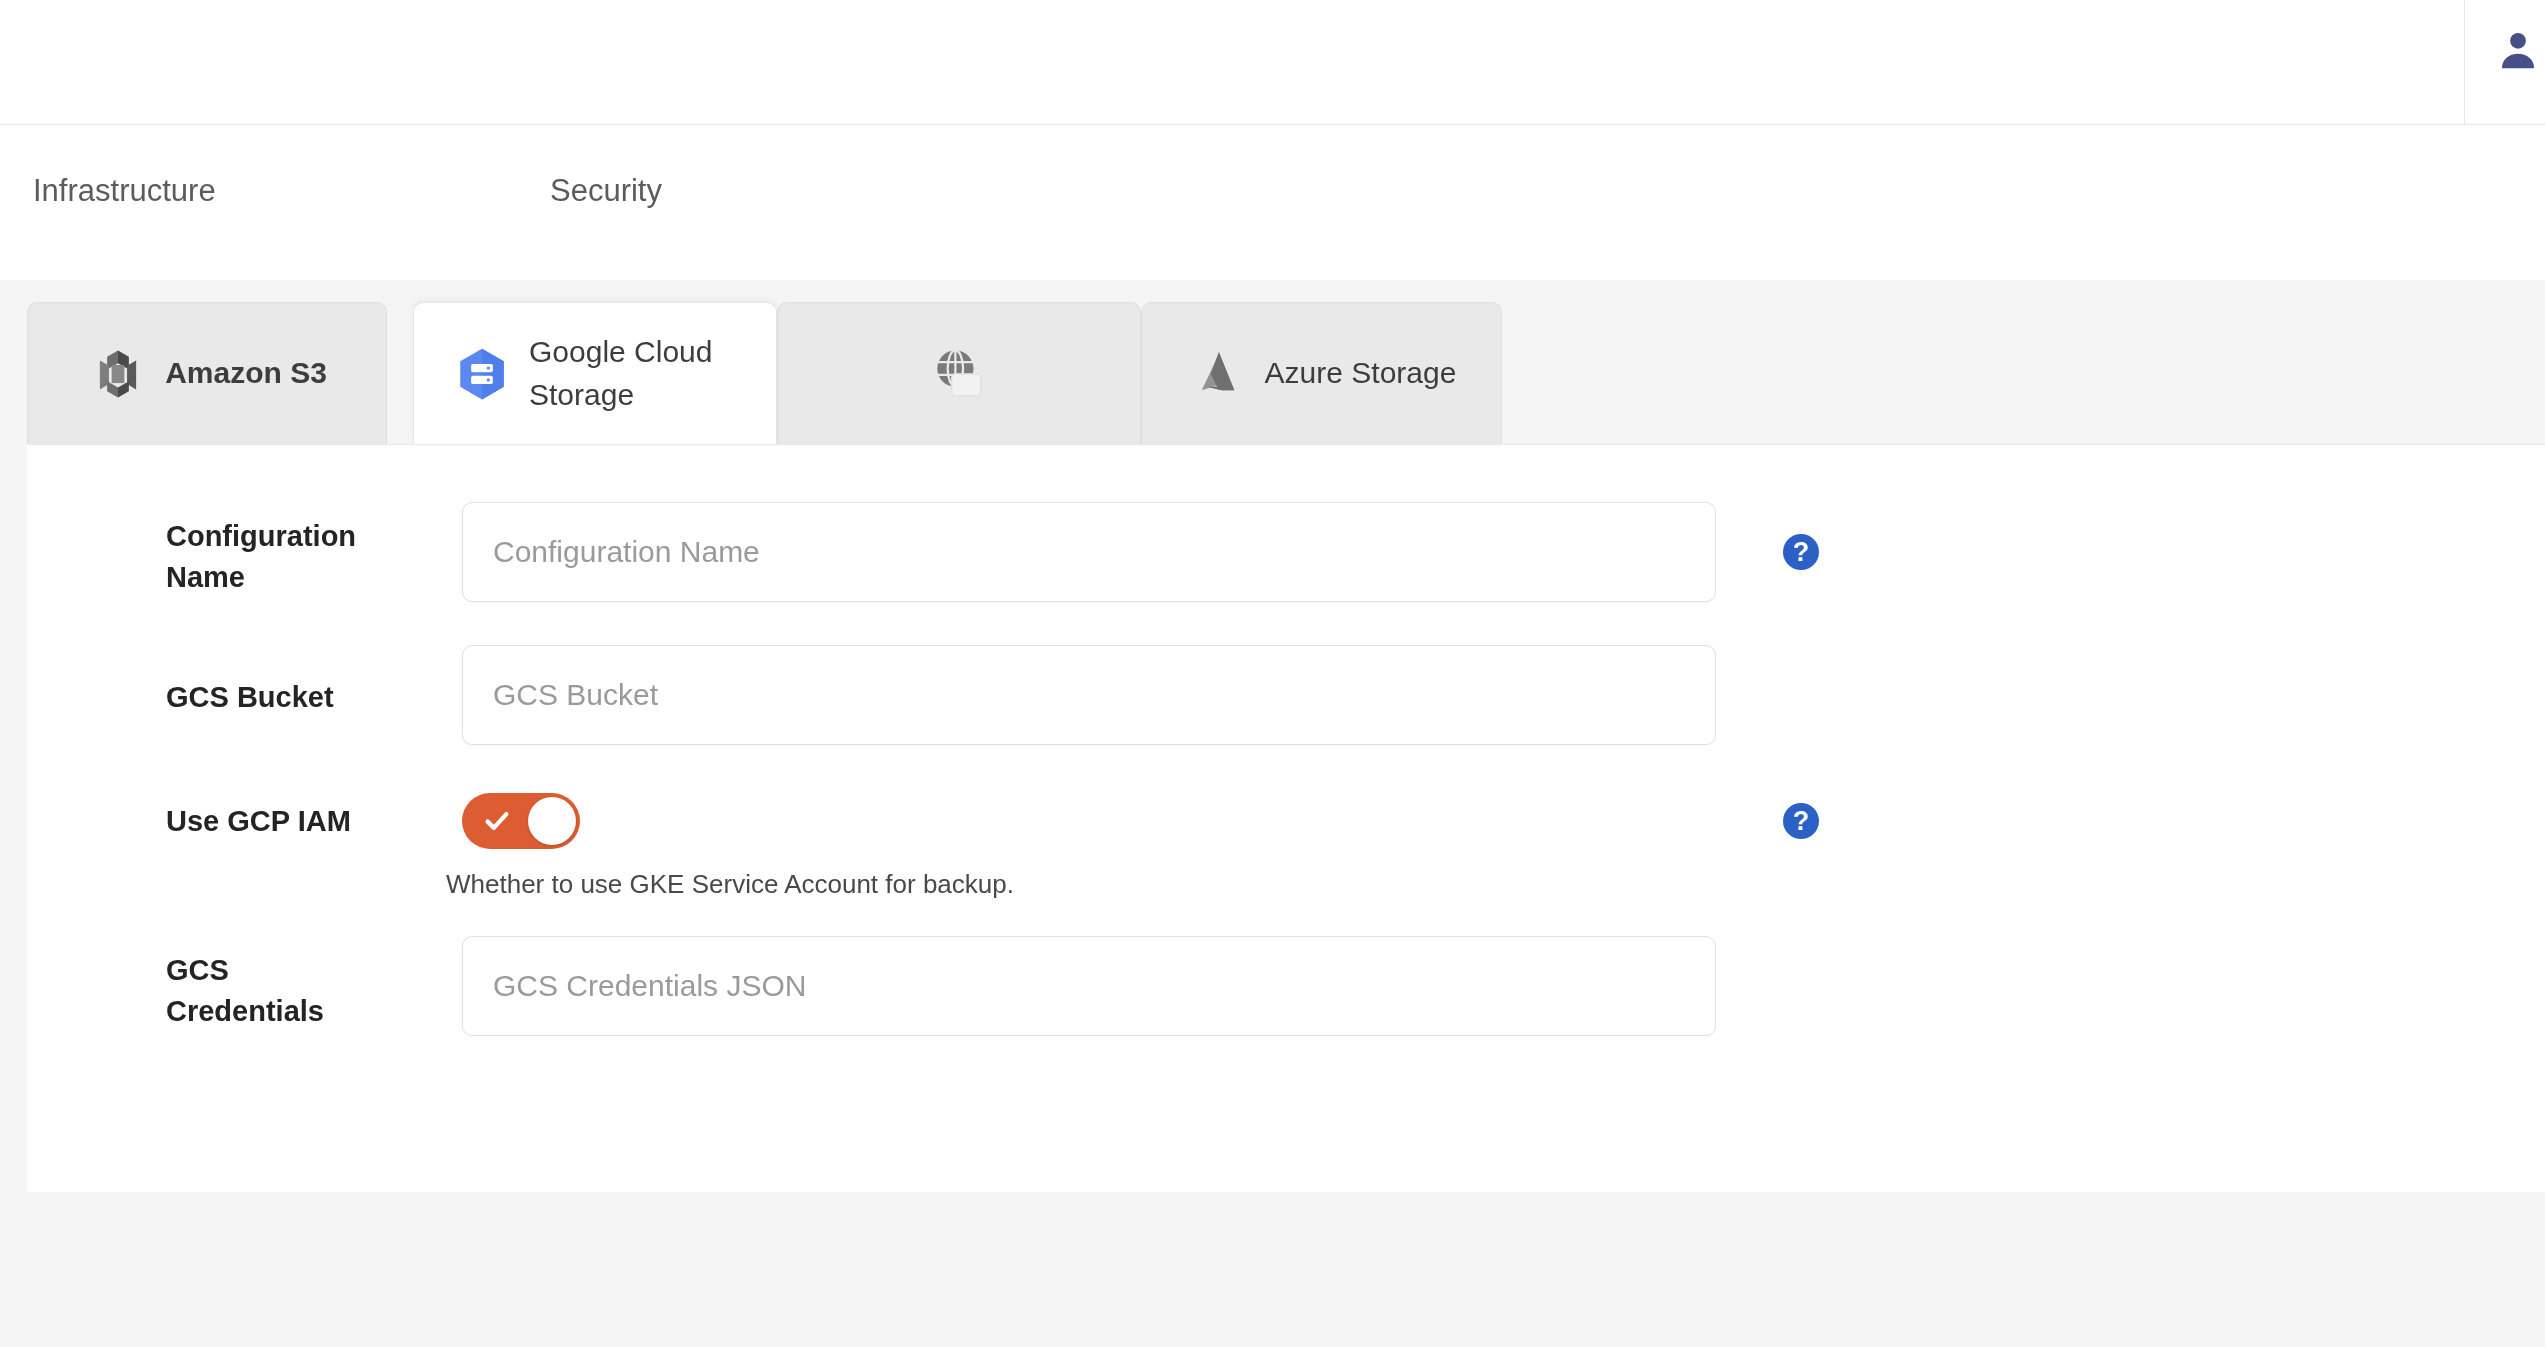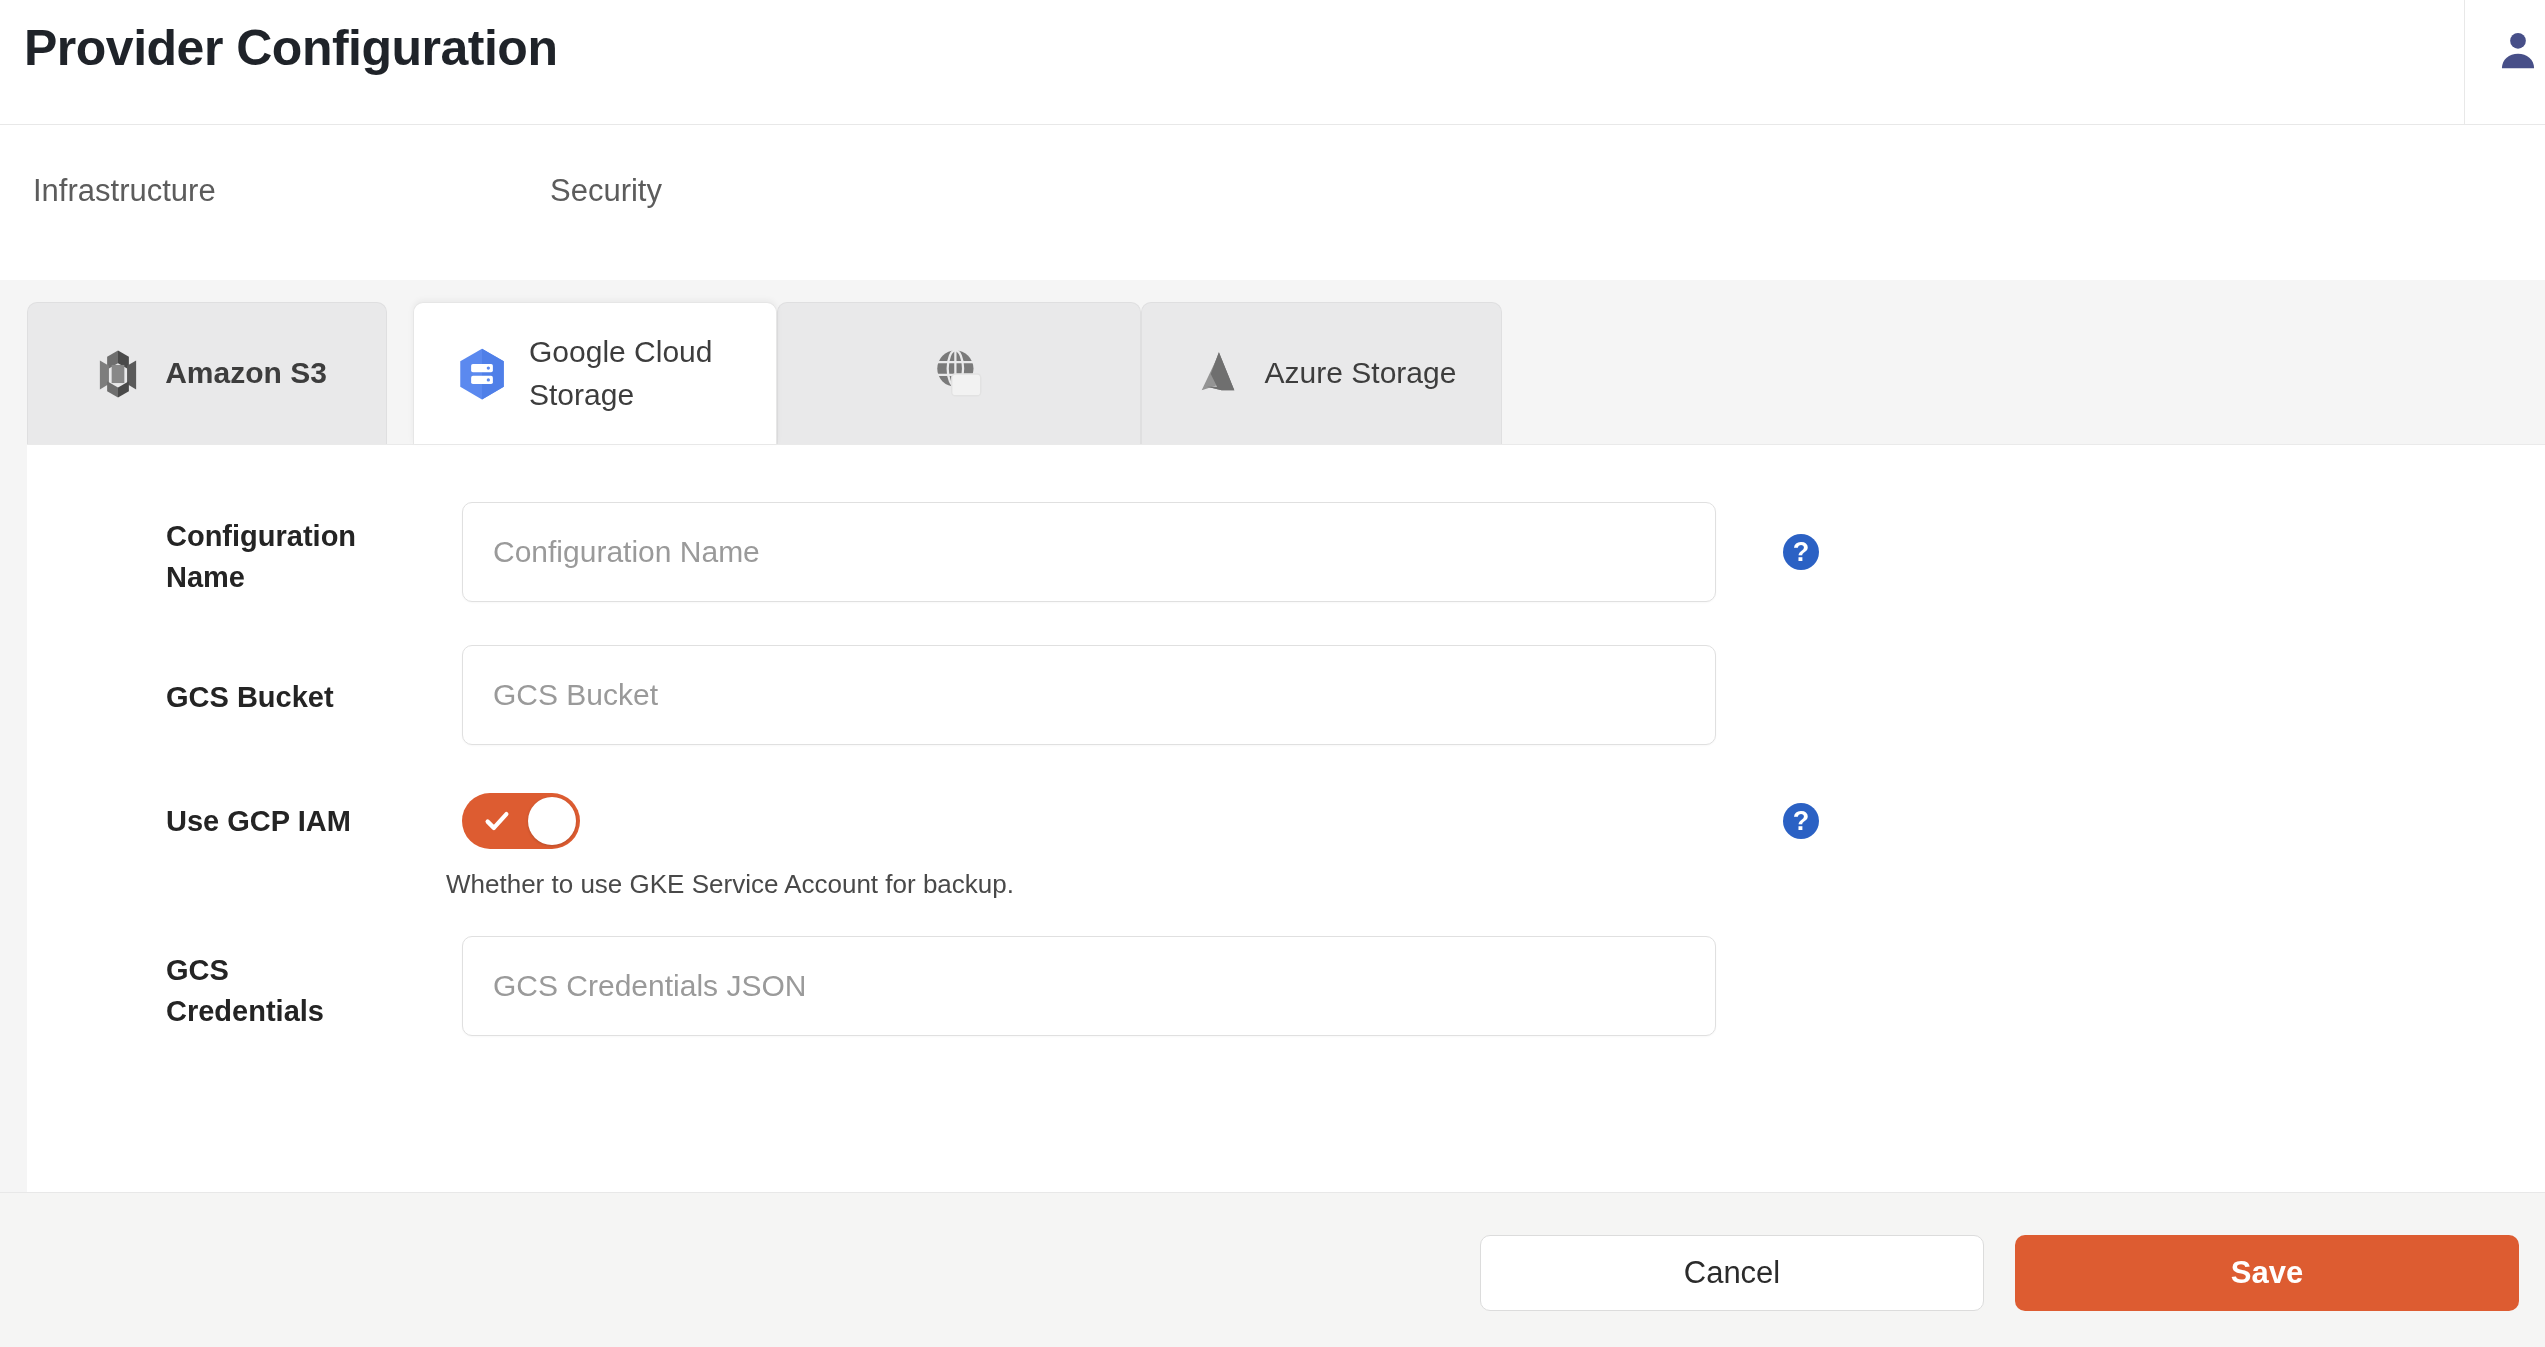--- a/index.html
+++ b/index.html
@@ -286,21 +286,20 @@
     color: #ffffff;
     font-weight: bold;
   }
 </style>
 </head>
 <body>
 
 <div id="app">
 
   <div class="header">
-    <div class="page-title">Provider Configuration</div>
     <div class="header-divider"></div>
     <div class="avatar-btn">
       <svg width="46" height="46" viewBox="0 0 24 24">
         <circle cx="12" cy="7.2" r="4.1" fill="#474f88"></circle>
         <path d="M3.6 21.5c0-4.6 3.8-7.6 8.4-7.6s8.4 3 8.4 7.6z" fill="#474f88"></path>
       </svg>
     </div>
   </div>
 
   <div class="top-tabs">
@@ -398,18 +397,14 @@
       </div>
 
       <div class="form-row" style="top:491px;">
         <div class="form-label" style="top:14px;">GCS Credentials</div>
         <input class="form-input" type="text" style="top: 0px;" placeholder="GCS Credentials JSON">
       </div>
 
     </div>
   </div>
 
-  <div class="footer">
-    <button class="btn btn-cancel">Cancel</button>
-    <button class="btn btn-save">Save</button>
-  </div>
 
 </div>
 
 </body></html>

